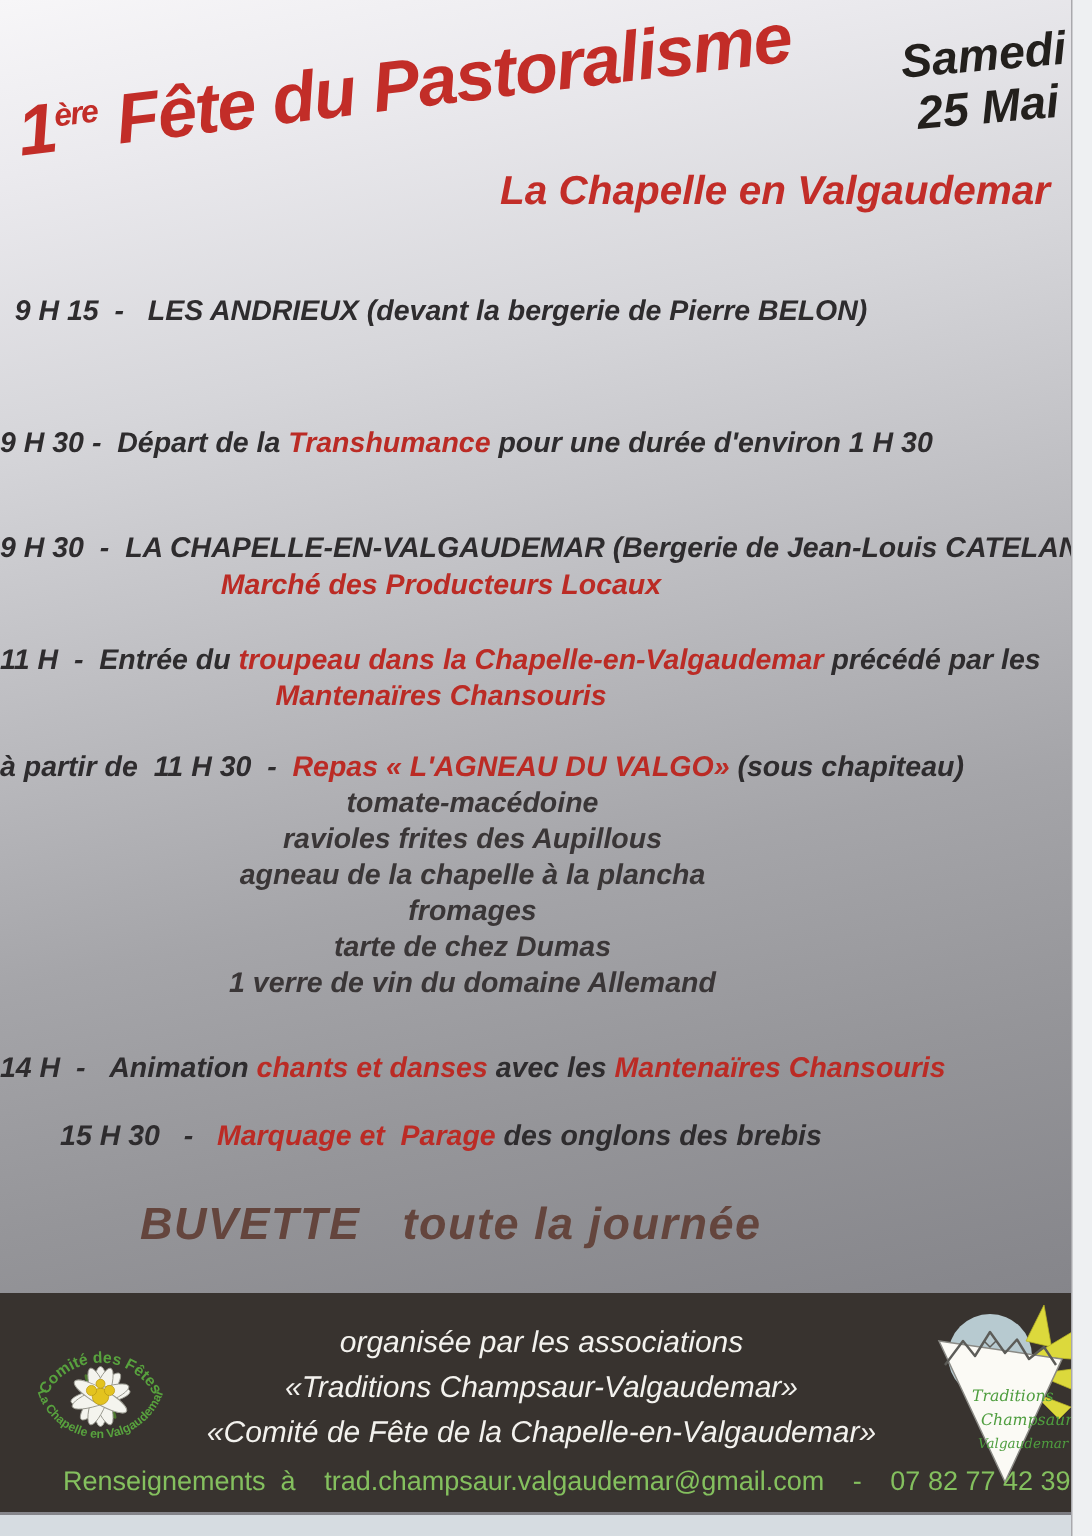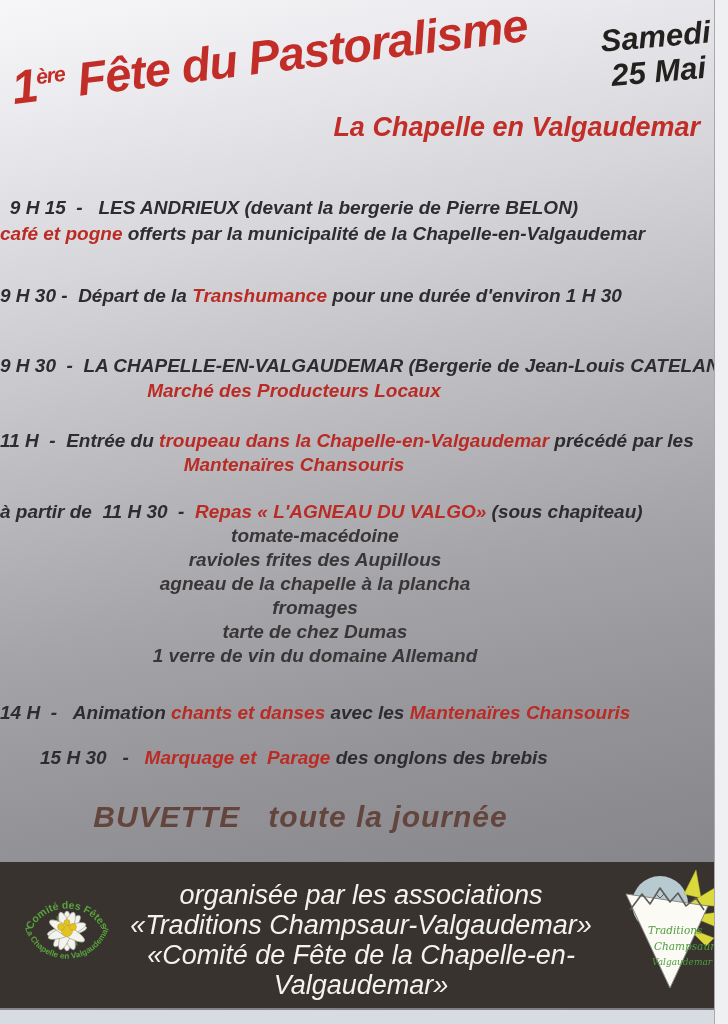--- a/index.html
+++ b/index.html
@@ -40,21 +40,21 @@
     position:absolute; top:800px; left:0; width:601px; text-align:center; white-space:nowrap;
     font-weight:bold; font-style:italic; font-size:30px; color:#64453d; letter-spacing:1px;
   }
   
   .band{
     position:absolute; left:0; top:862px; width:728px; height:146px;
     background:#38332f; z-index:1;
   }
   .org{
     position:absolute; left:112px; right:118px; top:18px; text-align:center;
-    font-style:italic; font-size:27px; line-height:30px; color:#f3f2ee;
+    font-style:italic; font-size:20px; line-height:30px; color:#f3f2ee;
   }
   .contact{
     position:absolute; left:42px; bottom:10px; white-space:nowrap;
     font-size:18px; color:#84c05e;
   }
   .contact span{margin-right:14px;}
   .logo-left{position:absolute; left:16px; top:12px; width:102px; height:112px;}
   .logo-right{position:absolute; right:120px; top:6px; width:104px; height:128px;}
   .band .logo-right{right:6px;}
   
@@ -71,21 +71,20 @@
   <div class="title"><span>1</span><sup>ère</sup>&nbsp;<span>Fête du Pastoralisme</span></div>
 
   <div class="date-block">
     <div>Samedi</div>
     <div>25 Mai</div>
   </div>
 
   <div class="subtitle">La Chapelle en Valgaudemar</div>
 
   <div class="line" style="top:198px"><span>9 H 15&nbsp;&nbsp;-&nbsp;&nbsp;&nbsp;LES ANDRIEUX (devant la bergerie de Pierre BELON)</span></div>
-  <div class="line" style="top:224px"><span class="red">café et pogne&nbsp;</span><span>offerts par la municipalité de la Chapelle-en-Valgaudemar</span></div>
 
   <div class="line" style="top:286px"><span>9 H 30 -&nbsp;&nbsp;Départ de la&nbsp;</span><span class="red">Transhumance</span><span>&nbsp;pour une durée d'environ 1 H 30</span></div>
 
   <div class="line" style="top:356px"><span>9 H 30&nbsp;&nbsp;-&nbsp;&nbsp;LA CHAPELLE-EN-VALGAUDEMAR (Bergerie de Jean-Louis CATELAN)</span></div>
   <div class="line" style="top:381px"><span class="red">Marché des Producteurs Locaux</span></div>
 
   <div class="line" style="top:431px"><span>11 H&nbsp;&nbsp;-&nbsp;&nbsp;Entrée du&nbsp;</span><span class="red">troupeau dans la Chapelle-en-Valgaudemar</span><span>&nbsp;précédé par les</span></div>
   <div class="line" style="top:455px"><span class="red">Mantenaïres Chansouris</span></div>
 
   <div class="line" style="top:502px"><span>à partir de&nbsp;&nbsp;11 H 30&nbsp;&nbsp;-&nbsp;&nbsp;</span><span class="red">Repas «&nbsp;L'AGNEAU DU VALGO»</span><span>&nbsp;(sous chapiteau)</span></div>
@@ -163,17 +162,23 @@
         <polyline points="12,42 24,26 32,36 42,20 52,34 60,25 68,38 78,30 86,42"></polyline>
         <polyline points="38,26 42,30 46,26" stroke-width="1"></polyline>
       </g>
       <g font-family="DejaVu Serif, serif" font-style="italic" fill="#4f9e3f">
         <text x="30" y="66" font-size="10.5">Traditions</text>
         <text x="36" y="82" font-size="10.5">Champsaur</text>
         <text x="34" y="97" font-size="9">Valgaudemar</text>
       </g>
     </svg>
 
+    <div class="contact">
+      <span>Renseignements&nbsp; à</span>
+      <span>trad.champsaur.valgaudemar@gmail.com</span>
+      <span>-</span>
+      <span>07 82 77 42 39</span>
+    </div>
   </div>
 
   <div class="edge-bottom"></div>
   <div class="edge-right"></div>
 </div>
 
 </body></html>

